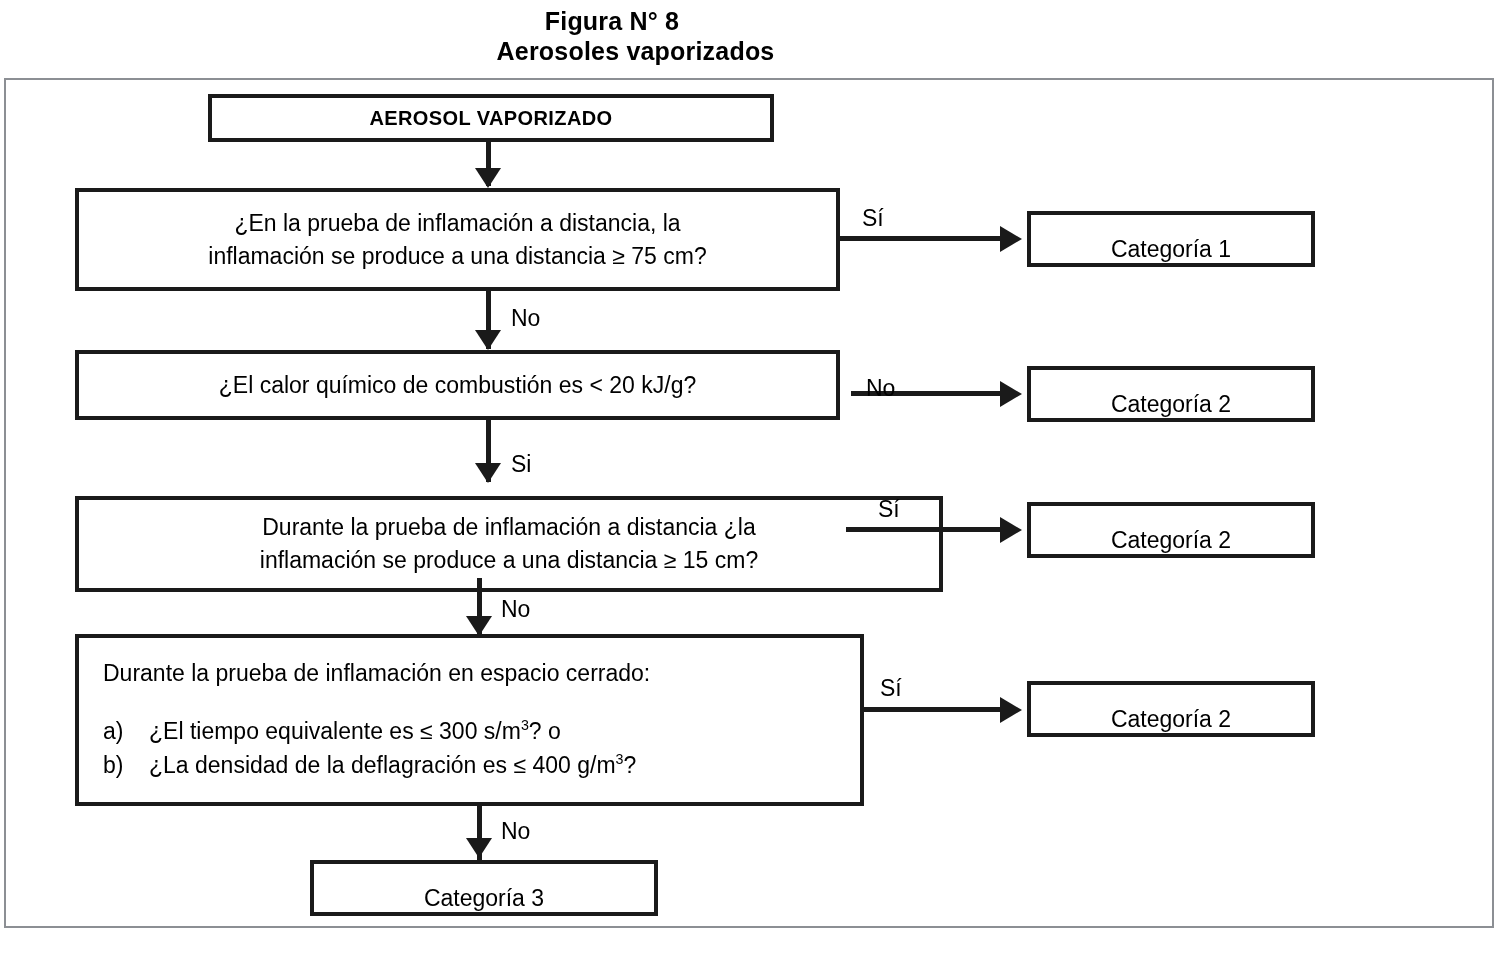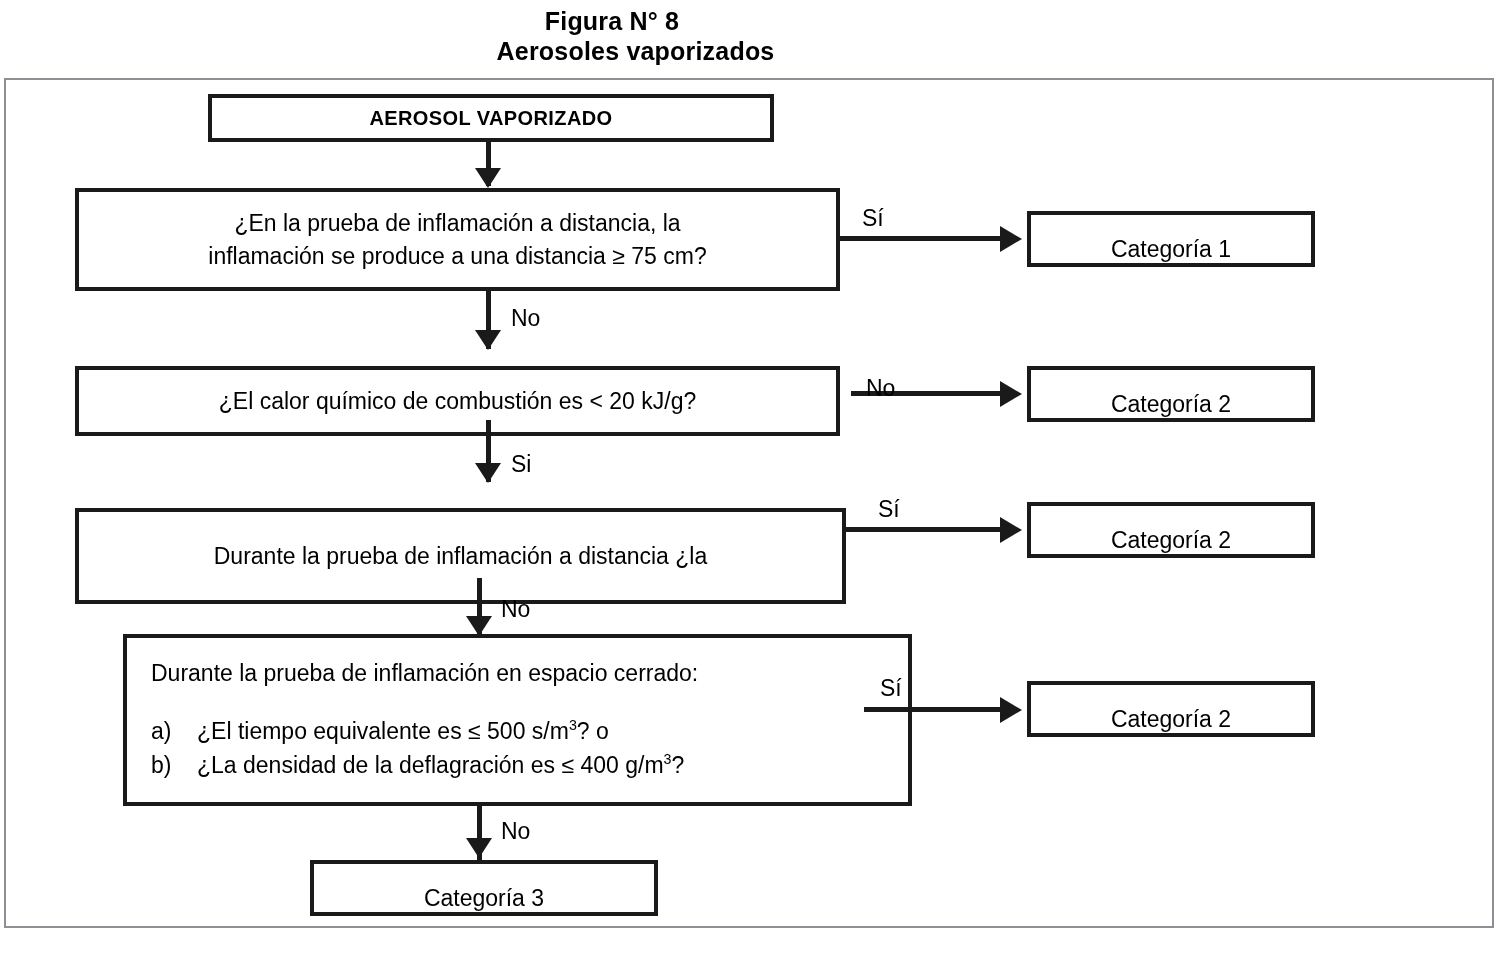--- a/index.html
+++ b/index.html
@@ -163,60 +163,61 @@
   <div class="edge-label" style="left:862px; top:205px;">Sí</div>
 
   <div class="result" style="left:1027px; top:211px; width:288px; height:56px;">
     <span>Categoría 1</span>
   </div>
 
   <div class="v-line" style="left:486px; top:291px; height:58px;"></div>
   <div class="arrow-down" style="left:475px; top:330px;"></div>
   <div class="edge-label" style="left:511px; top:305px;">No</div>
 
-  <div class="node" style="left:75px; top:366px; width:765px; height:70px;">
+  <div class="node" style="left:75px; top:350px; width:765px; height:70px;">
     <span>¿El calor químico de combustión es &lt; 20 kJ/g?</span>
   </div>
 
   <div class="h-line" style="left:851px; top:391px; width:165px;"></div>
   <div class="arrow-right" style="left:1000px; top:381px;"></div>
   <div class="edge-label" style="left:866px; top:375px;">No</div>
 
   <div class="result" style="left:1027px; top:366px; width:288px; height:56px;">
     <span>Categoría 2</span>
   </div>
 
   <div class="v-line" style="left:486px; top:420px; height:62px;"></div>
   <div class="arrow-down" style="left:475px; top:463px;"></div>
   <div class="edge-label" style="left:511px; top:438px;margin-top:13px;">Si</div>
 
-  <div class="node" style="left:75px; top:508px; width:771px; height:96px;">
+  <div class="node" style="left:75px; top:496px; width:868px; height:96px;">
     <div>
       <span class="ln">Durante la prueba de inflamación a distancia ¿la</span>
+      <span class="ln">inflamación se produce a una distancia ≥ 15 cm?</span>
     </div>
   </div>
 
   <div class="h-line" style="left:846px; top:527px; width:170px;"></div>
   <div class="arrow-right" style="left:1000px; top:517px;"></div>
   <div class="edge-label" style="left:878px; top:496px;">Sí</div>
 
   <div class="result" style="left:1027px; top:502px; width:288px; height:56px;">
     <span>Categoría 2</span>
   </div>
 
   <div class="v-line" style="left:477px; top:578px; height:58px;"></div>
   <div class="arrow-down" style="left:466px; top:616px;"></div>
   <div class="edge-label" style="left:501px; top:596px;">No</div>
 
-  <div class="node left-align" style="left:75px; top:634px; width:789px; height:172px;margin-left:48px;">
+  <div class="node left-align" style="left:75px; top:634px; width:789px; height:172px;">
     <div style="font-size:23px; line-height:34px; margin-bottom:24px;">Durante la prueba de inflamación en espacio cerrado:</div>
     <div class="qlist">
       <div class="qrow">
         <span class="marker">a)</span>
-        <span><span>¿El tiempo equivalente es ≤ 500 s/m</span><sup>3</sup><span>? o</span></span>
+        <span><span>¿El tiempo equivalente es ≤ 300 s/m</span><sup>3</sup><span>? o</span></span>
       </div>
       <div class="qrow">
         <span class="marker">b)</span>
         <span><span>¿La densidad de la deflagración es ≤ 400 g/m</span><sup>3</sup><span>?</span></span>
       </div>
     </div>
   </div>
 
   <div class="h-line" style="left:864px; top:707px; width:152px;"></div>
   <div class="arrow-right" style="left:1000px; top:697px;"></div>

